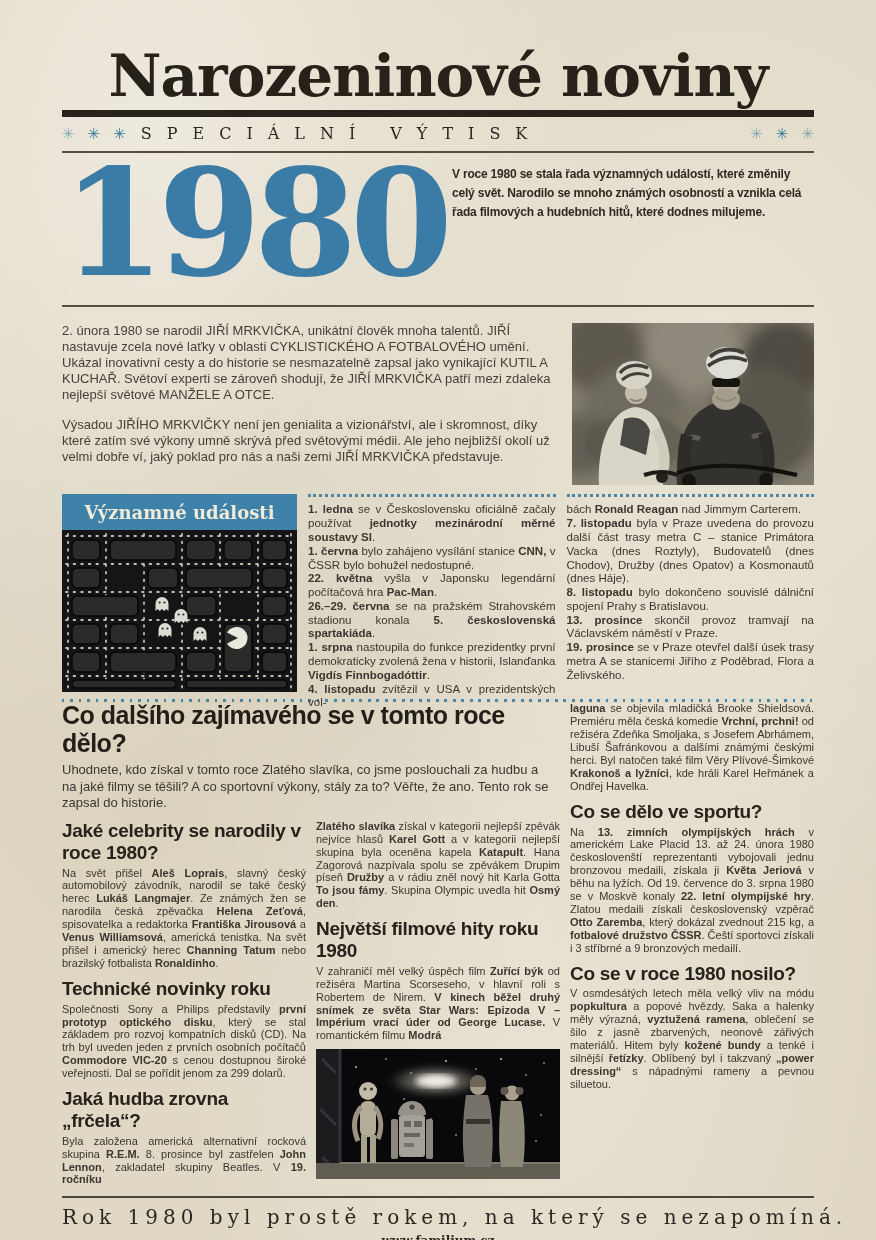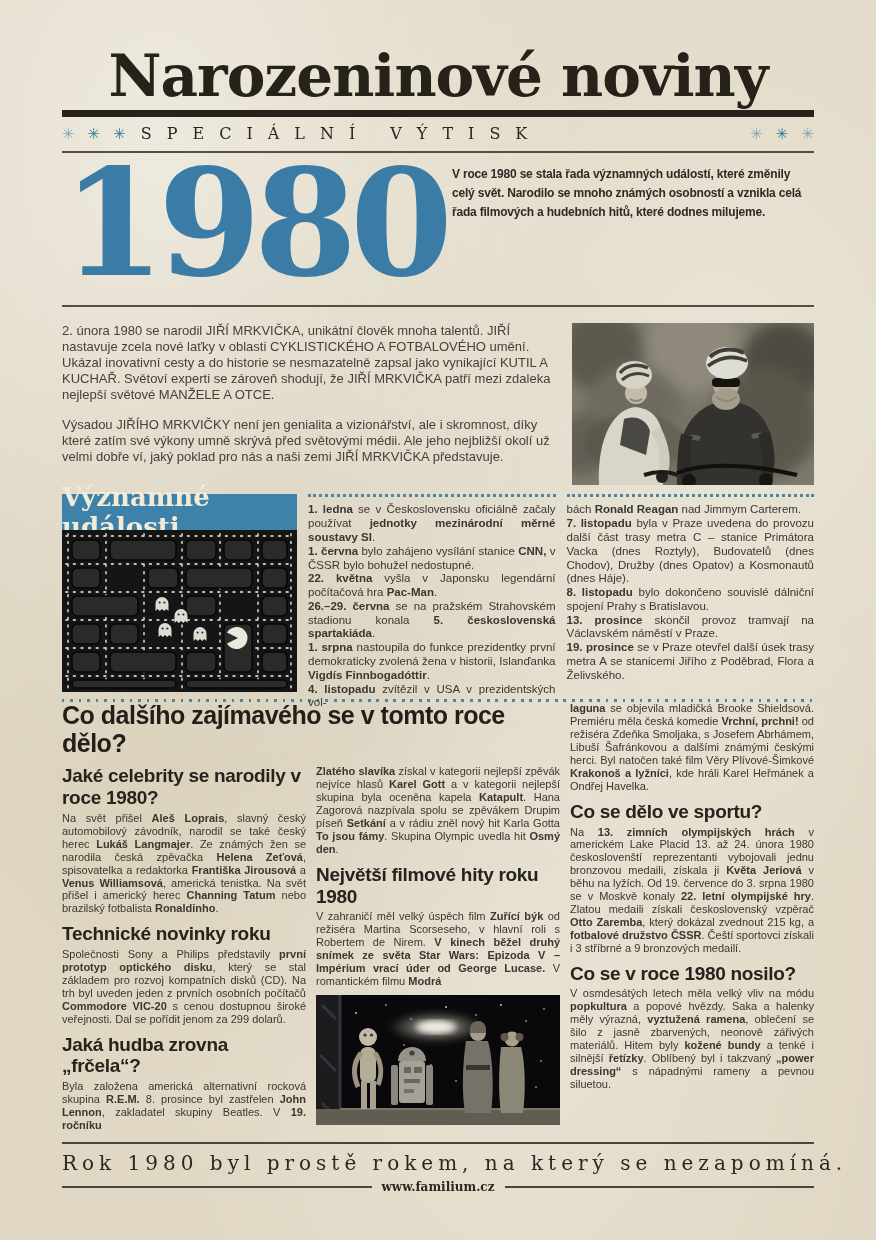--- a/index.html
+++ b/index.html
@@ -41,21 +41,21 @@
   
   .profile{ border-top:2px solid #554e41; margin-top:8px; padding-top:16px; display:flex; gap:12px; }
   .profile-text{ width:498px; font-size:13px; line-height:15.9px; color:#45403a; }
   .profile-text p + p{ margin-top:14px; }
   .photo{ display:block; }
   
   .events{ display:flex; gap:11px; margin-top:5px; height:198px; }
   .events-box{ width:235px; }
   .events-box-header{
     height:36px; background:#3e82aa; display:flex; align-items:center; justify-content:center;
-    font-family:"DejaVu Serif", serif; font-weight:700; font-size:26px; color:#f2ebd7;
+    font-family:"DejaVu Serif", serif; font-weight:700; font-size:18px; color:#f2ebd7;
   }
   .events-col{
     flex:1; border-top:3px dotted #4a86a6; padding-top:6px;
     font-size:11.5px; line-height:13.8px; text-align:justify; color:#3a3630;
   }
   .dotted-rule{
     margin-top:7px; height:3px;
     background-image:repeating-linear-gradient(90deg, #4a86a6 0 2.5px, transparent 2.5px 8.5px);
   }
   
@@ -255,33 +255,34 @@
       <p><b>13. prosince</b> skončil provoz tramvají na Václavském náměstí v Praze.</p>
       <p><b>19. prosince</b> se v Praze otevřel další úsek trasy metra A se stanicemi Jiřího z Poděbrad, Flora a Želivského.</p>
     </div>
   </section>
 
   <div class="dotted-rule"></div>
 
   <section class="articles">
     <div class="articles-head">
       <h2>Co dalšího zajímavého se v tomto roce dělo?</h2>
+      <p class="articles-intro">Uhodnete, kdo získal v tomto roce Zlatého slavíka, co jsme poslouchali za hudbu a na jaké filmy se těšili? A co sportovní výkony, stály za to? Věřte, že ano. Tento rok se zapsal do historie.</p>
     </div>
 
     <div class="art-col art-c1">
       <h3>Jaké celebrity se narodily v roce 1980?</h3>
       <p>Na svět přišel <b>Aleš Loprais</b>, slavný český automobilový závodník, narodil se také český herec <b>Lukáš Langmajer</b>. Ze známých žen se narodila česká zpěvačka <b>Helena Zeťová</b>, spisovatelka a redaktorka <b>Františka Jirousová</b> a <b>Venus Williamsová</b>, americká tenistka. Na svět přišel i americký herec <b>Channing Tatum</b> nebo brazilský fotbalista <b>Ronaldinho</b>.</p>
       <h3>Technické novinky roku</h3>
       <p>Společnosti Sony a Philips představily <b>první prototyp optického disku</b>, který se stal základem pro rozvoj kompatních disků (CD). Na trh byl uveden jeden z prvních osobních počítačů <b>Commodore VIC-20</b> s cenou dostupnou široké veřejnosti. Dal se pořídit jenom za 299 dolarů.</p>
       <h3>Jaká hudba zrovna „frčela“?</h3>
       <p>Byla založena americká alternativní rocková skupina <b>R.E.M.</b> 8. prosince byl zastřelen <b>John Lennon</b>, zakladatel skupiny Beatles. V <b>19. ročníku</b></p>
     </div>
 
     <div class="art-col art-c2">
-      <p><b>Zlatého slavíka</b> získal v kategorii nejlepší zpěvák nejvíce hlasů <b>Karel Gott</b> a v kategorii nejlepší skupina byla oceněna kapela <b>Katapult</b>. Hana Zagorová nazpívala spolu se zpěvákem Drupim píseň <b>Setkání</b> a v rádiu zněl nový hit Karla Gotta <b>To jsou fámy</b>. Skupina Olympic uvedla hit <b>Osmý den</b>.</p>
+      <p><b>Zlatého slavíka</b> získal v kategorii nejlepší zpěvák nejvíce hlasů <b>Karel Gott</b> a v kategorii nejlepší skupina byla oceněna kapela <b>Katapult</b>. Hana Zagorová nazpívala spolu se zpěvákem Drupim píseň <b>Družby</b> a v rádiu zněl nový hit Karla Gotta <b>To jsou fámy</b>. Skupina Olympic uvedla hit <b>Osmý den</b>.</p>
       <h3>Největší filmové hity roku 1980</h3>
       <p>V zahraničí měl velký úspěch film <b>Zuřící býk</b> od režiséra Martina Scorseseho, v hlavní roli s Robertem de Nirem. <b>V kinech běžel druhý snímek ze světa Star Wars: Epizoda V – Impérium vrací úder od George Lucase.</b> V romantickém filmu <b>Modrá</b></p>
       <figure>
         <svg width="244" height="130" viewBox="0 0 244 130">
           <defs>
             <radialGradient id="gal" cx="50%" cy="50%" r="50%">
               <stop offset="0%" stop-color="#f4f2ea" stop-opacity="0.95"></stop>
               <stop offset="45%" stop-color="#c9c4b4" stop-opacity="0.5"></stop>
               <stop offset="100%" stop-color="#c9c4b4" stop-opacity="0"></stop>
             </radialGradient>

